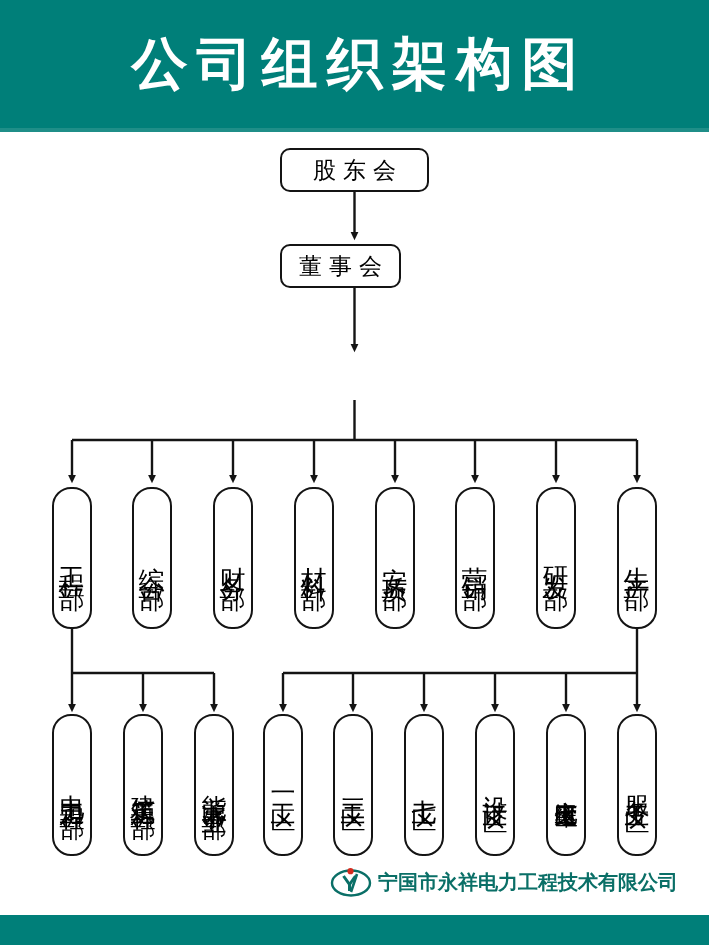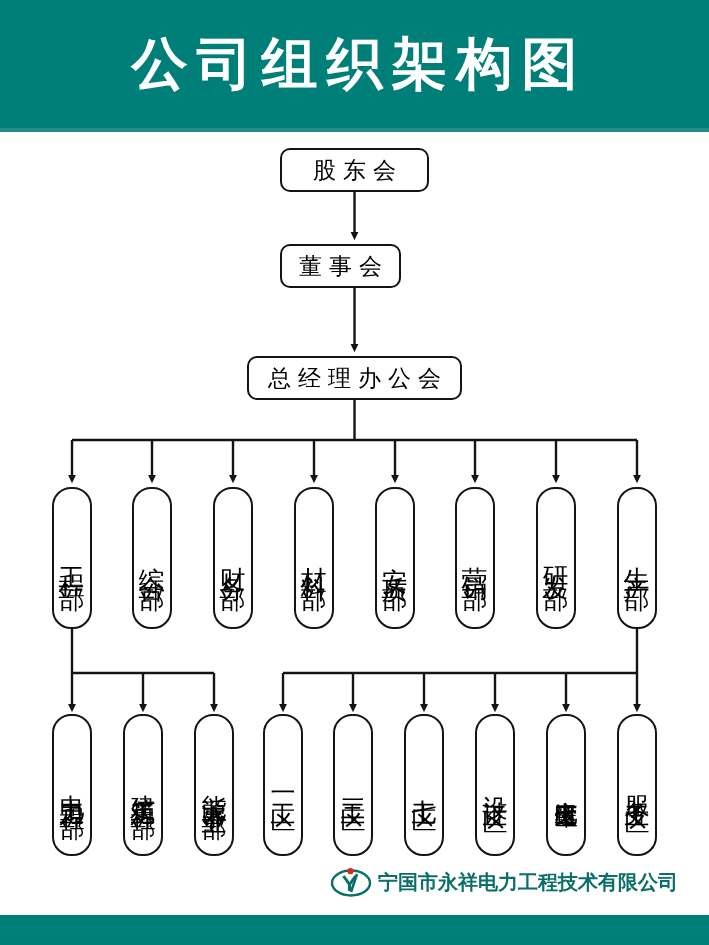--- a/index.html
+++ b/index.html
@@ -157,21 +157,20 @@
         <line x1="495" y1="541" x2="495" y2="576" marker-end="url(#arrow)"></line>
         <line x1="566" y1="541" x2="566" y2="576" marker-end="url(#arrow)"></line>
         <line x1="637" y1="541" x2="637" y2="576" marker-end="url(#arrow)"></line>
       </g>
     </svg>
 
     <div class="node h" style="left:280px;top:16px;width:149px;height:44px;">股东会</div>
 
     <div class="node h" style="left:280px;top:112px;width:121px;height:44px;">董事会</div>
 
-    <div class="node h" style="left:247px;top:224px;width:215px;height:44px;">总经理办公会</div>
 
     <div class="node v dept" style="left:52px;top:355px;width:40px;height:142px;">工程部</div>
     <div class="node v dept" style="left:132px;top:355px;width:40px;height:142px;">综合部</div>
     <div class="node v dept" style="left:213px;top:355px;width:40px;height:142px;">财务部</div>
     <div class="node v dept" style="left:294px;top:355px;width:40px;height:142px;">材料部</div>
     <div class="node v dept" style="left:375px;top:355px;width:40px;height:142px;">安质部</div>
     <div class="node v dept" style="left:455px;top:355px;width:40px;height:142px;">营销部</div>
     <div class="node v dept" style="left:536px;top:355px;width:40px;height:142px;">研发部</div>
     <div class="node v dept" style="left:617px;top:355px;width:40px;height:142px;">生产部</div>
 

